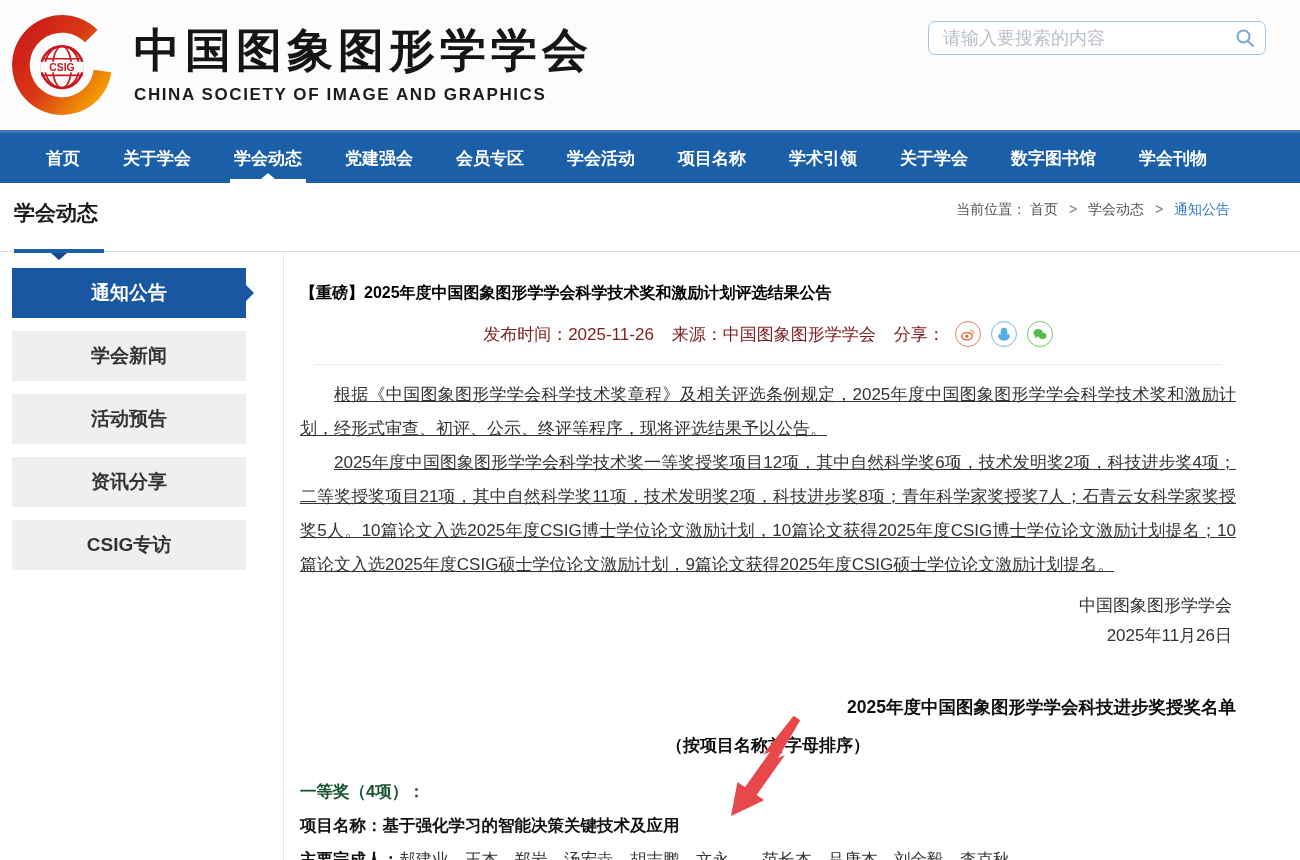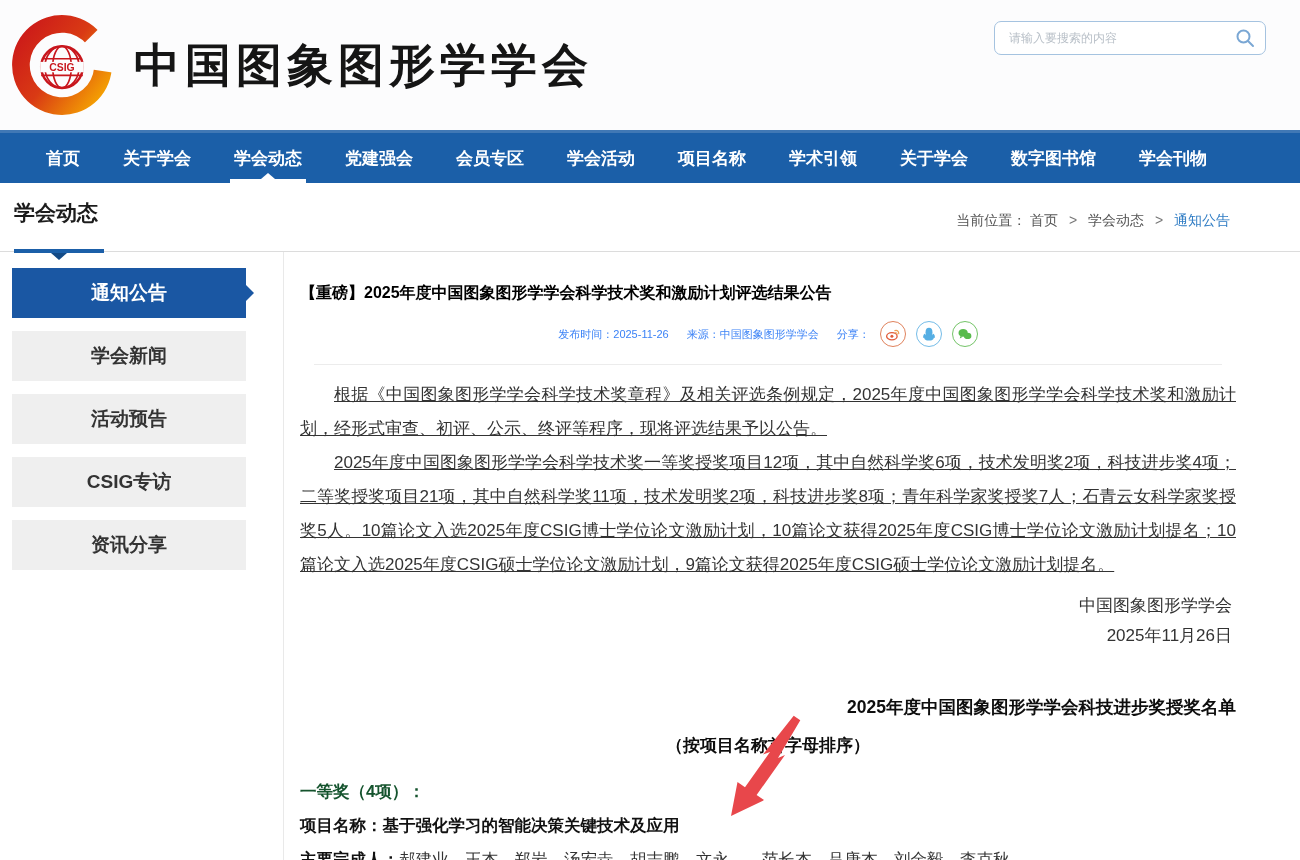--- a/index.html
+++ b/index.html
@@ -10,22 +10,22 @@
   }
 
   
   .site-header { height:130px; background:#fcfcfd; display:flex; align-items:center; padding:0 34px 0 10px; }
   .logo-wrap { width:104px; height:104px; flex-shrink:0; }
   .org-names { margin-left:20px; }
   .org-zh { font-size:46px; font-weight:bold; color:#151515; letter-spacing:5px; line-height:1.1; }
   .org-en { font-size:17px; font-weight:bold; color:#1c1c1c; letter-spacing:1.6px; margin-top:9px; }
   .search-box { margin-left:auto; position:relative; align-self:flex-start; margin-top:21px; }
   .search-box input {
-    width:272px; height:34px; border:1px solid #a5c3e0; border-radius:7px;
-    padding:0 42px 0 14px; font-size:12px; color:#333; outline:none; background:#fff;
+    width:338px; height:34px; border:1px solid #a5c3e0; border-radius:7px;
+    padding:0 42px 0 14px; font-size:18px; color:#333; outline:none; background:#fff;
     font-family:inherit;
   }
   .search-box input::placeholder { color:#b9c0c8; }
   .search-icon { position:absolute; right:11px; top:7px; width:20px; height:20px; cursor:pointer; }
 
   
   .main-nav { height:53px; background:#1b5fa8; border-top:3px solid #4078b5; }
   .main-nav ul { list-style:none; display:flex; justify-content:space-between; align-items:stretch;
     height:100%; padding:0 93px 0 46px; }
   .main-nav li { color:#fff; font-size:17px; font-weight:bold; display:flex; align-items:center;
@@ -36,39 +36,39 @@
     bottom:4px; border-left:7px solid transparent; border-right:7px solid transparent;
     border-bottom:6px solid #fff; }
 
   
   .section-bar { position:relative; height:69px; border-bottom:1px solid #dcdcdc; }
   .section-title { position:absolute; left:14px; top:16px; font-size:21px; font-weight:bold; color:#1c1c1c; }
   .section-underline { position:absolute; left:14px; bottom:-2px; width:90px; height:4px; background:#1b5fa8; }
   .section-underline::after { content:""; position:absolute; left:50%; transform:translateX(-50%);
     top:4px; border-left:8px solid transparent; border-right:8px solid transparent;
     border-top:7px solid #134a86; }
-  .breadcrumb { position:absolute; right:70px; top:29px; font-size:14px; color:#555; }
+  .breadcrumb { position:absolute; right:70px; top:18px; font-size:14px; color:#555; }
   .breadcrumb .crumb { color:#555; text-decoration:none; cursor:pointer; }
   .breadcrumb .sep { margin:0 7px; color:#777; }
   .breadcrumb .crumb.current { color:#2f7cc4; }
 
   
   .main-area { display:flex; position:relative; padding-top:16px; }
   .col-divider { position:absolute; left:283px; top:0; height:612px; width:1px; background:#e9e9e9; }
   .sidebar { width:234px; margin-left:12px; flex-shrink:0; }
   .side-item { height:50px; margin-bottom:13px; background:#efefef; display:flex; align-items:center;
     justify-content:center; font-size:19px; font-weight:bold; color:#333; position:relative; cursor:pointer; }
   .side-item.active { background:#1a57a3; color:#fff; }
   .side-item.active::after { content:""; position:absolute; right:-8px; top:50%; transform:translateY(-50%);
     border-top:9px solid transparent; border-bottom:9px solid transparent; border-left:9px solid #1a57a3; }
 
   .article { width:936px; margin-left:54px; }
   .article-title { font-size:16px; font-weight:bold; color:#000; margin-top:15px; }
   .meta-row { margin-top:17px; display:flex; justify-content:center; align-items:center;
-    font-size:11px; color:#3b82f6; gap:4px; }
+    font-size:17px; color:#7f1d1d; gap:4px; }
   .meta-row .meta-item { margin-right:14px; }
   .share-icon { width:26px; height:26px; border-radius:50%; display:inline-flex; align-items:center;
     justify-content:center; background:#fff; margin-left:6px; cursor:pointer; }
   .share-icon.weibo  { border:1.5px solid #e0825c; }
   .share-icon.qq     { border:1.5px solid #74bce8; }
   .share-icon.wechat { border:1.5px solid #74c468; }
   .meta-divider { border:none; border-top:1px solid #ececec; margin:17px 14px 0 14px; }
 
   .body-text { margin-top:13px;text-decoration:underline; }
   .body-text p { font-size:17px; color:#333; line-height:34px; text-align:justify; text-indent:2em; }
@@ -105,20 +105,21 @@
       <ellipse cx="50" cy="52" rx="9" ry="20" fill="none" stroke="#c8161d" stroke-width="1.6"></ellipse>
       <ellipse cx="50" cy="52" rx="16.5" ry="20" fill="none" stroke="#c8161d" stroke-width="1.6"></ellipse>
       <line x1="31" y1="44" x2="69" y2="44" stroke="#c8161d" stroke-width="1.6"></line>
       <line x1="30" y1="60" x2="70" y2="60" stroke="#c8161d" stroke-width="1.6"></line>
       <rect x="29" y="47" width="42" height="10" fill="#fcfcfd"></rect>
       <text x="50" y="55.5" text-anchor="middle" font-size="10" font-weight="bold" fill="#c8161d" font-family="Liberation Sans, sans-serif">CSIG</text>
     </svg>
   </div>
   <div class="org-names">
     <div class="org-zh">中国图象图形学学会</div>
+    <div class="org-en">CHINA SOCIETY OF IMAGE AND GRAPHICS</div>
   </div>
   <div class="search-box">
     <input type="text" placeholder="请输入要搜索的内容" style="">
     <span class="search-icon">
       <svg viewBox="0 0 20 20" width="20" height="20">
         <circle cx="8.5" cy="8.5" r="6" fill="none" stroke="#7aa7d4" stroke-width="2"></circle>
         <line x1="13" y1="13" x2="18" y2="18" stroke="#7aa7d4" stroke-width="2" stroke-linecap="round"></line>
       </svg>
     </span>
   </div>
@@ -160,24 +161,24 @@
     <div class="side-item active">
       <span>通知公告</span>
     </div>
     <div class="side-item">
       <span>学会新闻</span>
     </div>
     <div class="side-item">
       <span>活动预告</span>
     </div>
     <div class="side-item">
+      <span>资讯分享</span>
+    </div>
+    <div class="side-item">
       <span>CSIG专访</span>
-    </div>
-    <div class="side-item">
-      <span>资讯分享</span>
     </div>
   </aside>
 
   <article class="article">
     <h1 class="article-title">【重磅】2025年度中国图象图形学学会科学技术奖和激励计划评选结果公告</h1>
 
     <div class="meta-row">
       <span class="meta-item"><span>发布时间：</span><span>2025-11-26</span></span>
       <span class="meta-item"><span>来源：</span><span>中国图象图形学学会</span></span>
       <span>分享：</span>

